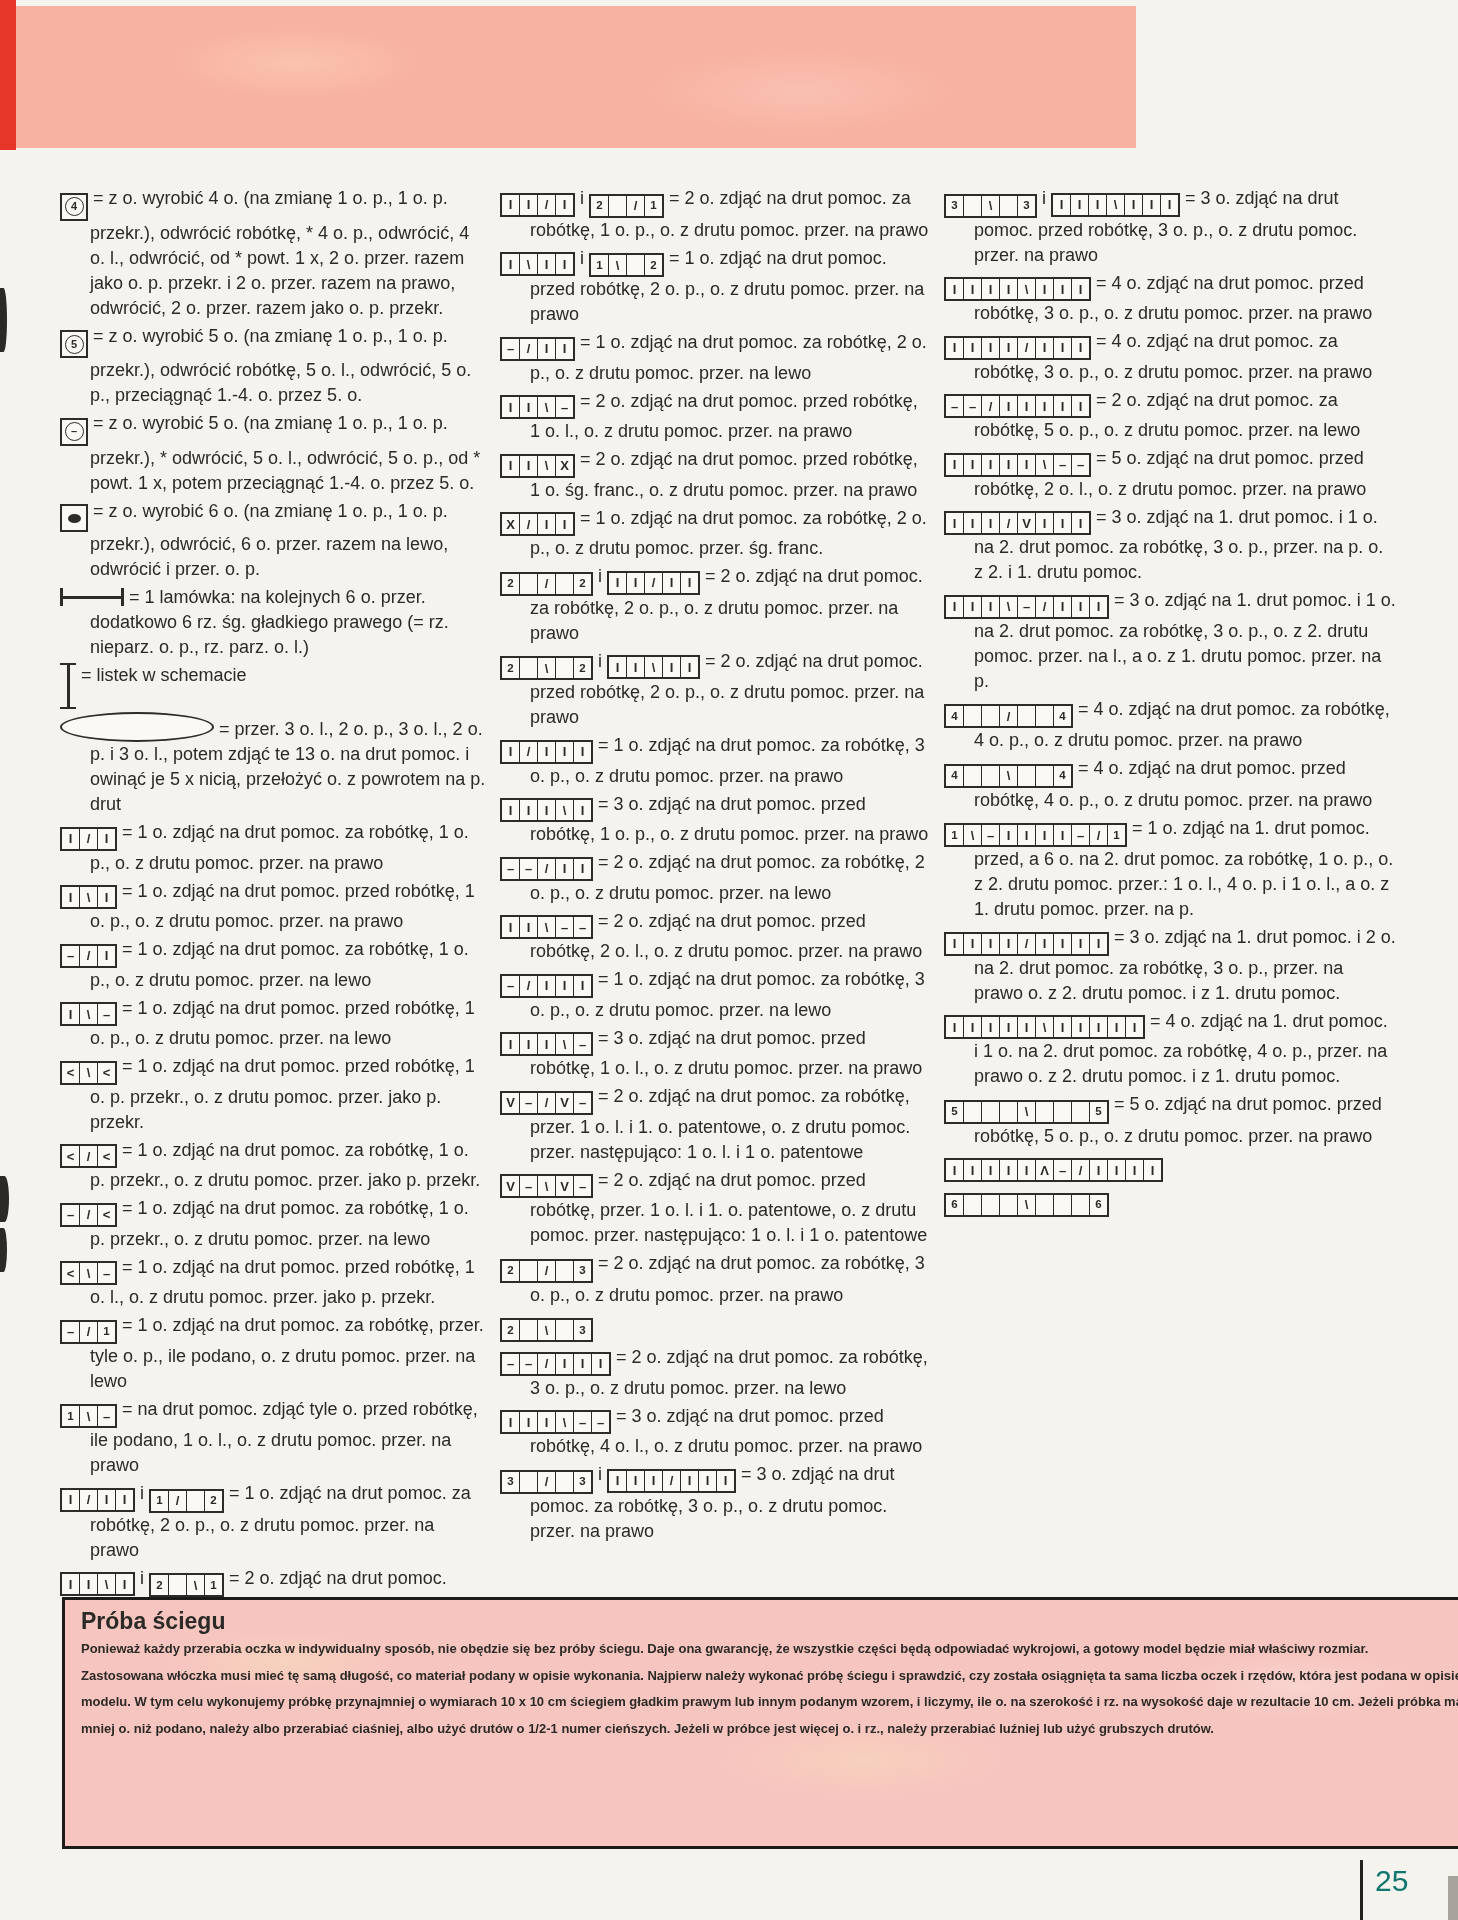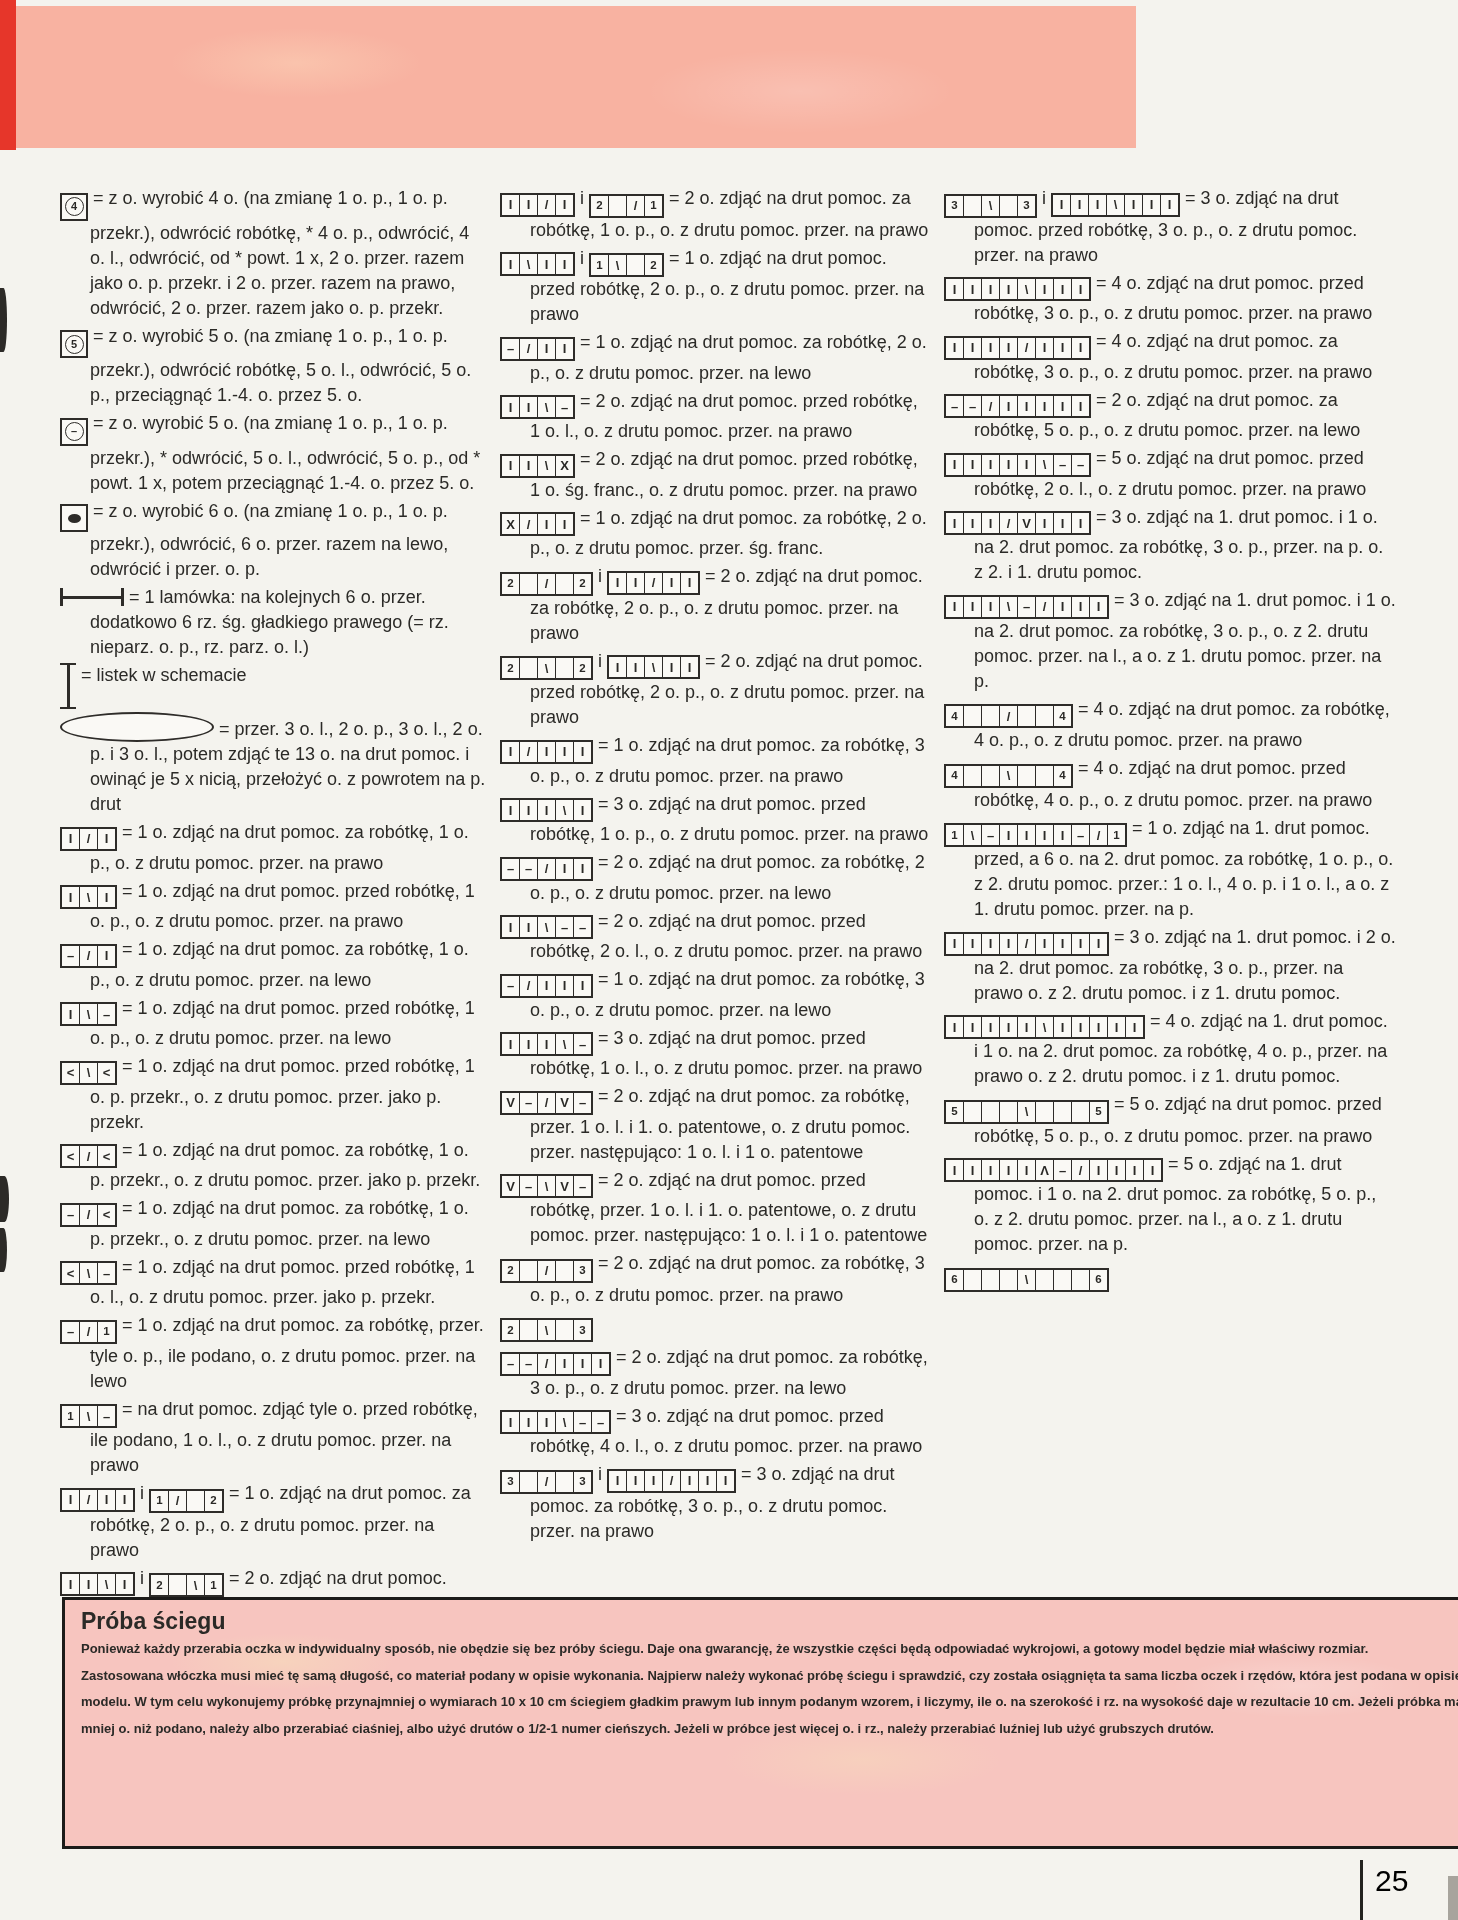--- a/index.html
+++ b/index.html
@@ -45,21 +45,21 @@
 
   .gauge-box{position:absolute;left:62px;top:1597px;width:1456px;min-height:252px;
     border:3px solid #1c1b19;box-sizing:border-box;padding:6px 16px 12px;
     background-image:radial-gradient(ellipse 160px 40px at 15% 25%, rgba(247,228,186,.45), transparent 70%),
                      radial-gradient(ellipse 200px 50px at 55% 65%, rgba(247,228,186,.35), transparent 70%),
                      radial-gradient(ellipse 180px 45px at 85% 35%, rgba(255,255,255,.25), transparent 70%);}
   .gauge-title{font-size:23px;font-weight:bold;margin:2px 0 1px;}
   .gauge-box p{font-size:13px;font-weight:bold;line-height:26.5px;margin:0;}
 
   .page-num-rule{position:absolute;left:1360px;top:1860px;width:3px;height:60px;background:#23221f;}
-  .page-number{position:absolute;left:1375px;top:1864px;font-size:30px;color:#000000;}
+  .page-number{position:absolute;left:1375px;top:1864px;font-size:30px;color:#0f766e;}
   .corner-strip{position:absolute;left:1448px;top:1876px;width:10px;height:44px;background:#a7a49d;}
 </style>
 </head>
 <body>
 
 <div class="page">
   <div class="red-strip" style="background-color: rgb(230, 54, 42);"></div>
   <div class="header-band" style="background-color: rgb(248, 178, 161);"></div>
 
   <div class="scan-mark mark1"></div>
@@ -478,21 +478,21 @@
           <span class="cell">I</span>
           <span class="cell">I</span>
           <span class="cell">I</span>
           <span class="cell">Λ</span>
           <span class="cell">–</span>
           <span class="cell">/</span>
           <span class="cell">I</span>
           <span class="cell">I</span>
           <span class="cell">I</span>
           <span class="cell">I</span>
-        </span><span> = 5 o. zdjąć na 1. drut pomoc. i 1 o. na 2. drut pomoc. za robótkę, 5 o. p., o. z 2. drutu pomoc. przer. na l., a o. z 1. drutu pomoc. przer. na p.</span></div>
+        </span></div>
       <div class="entry"><span class="sym-grid">
           <span class="cell num">6</span>
           <span class="cell"></span>
           <span class="cell"></span>
           <span class="cell"></span>
           <span class="cell">\</span>
           <span class="cell"></span>
           <span class="cell"></span>
           <span class="cell"></span>
           <span class="cell num">6</span>

